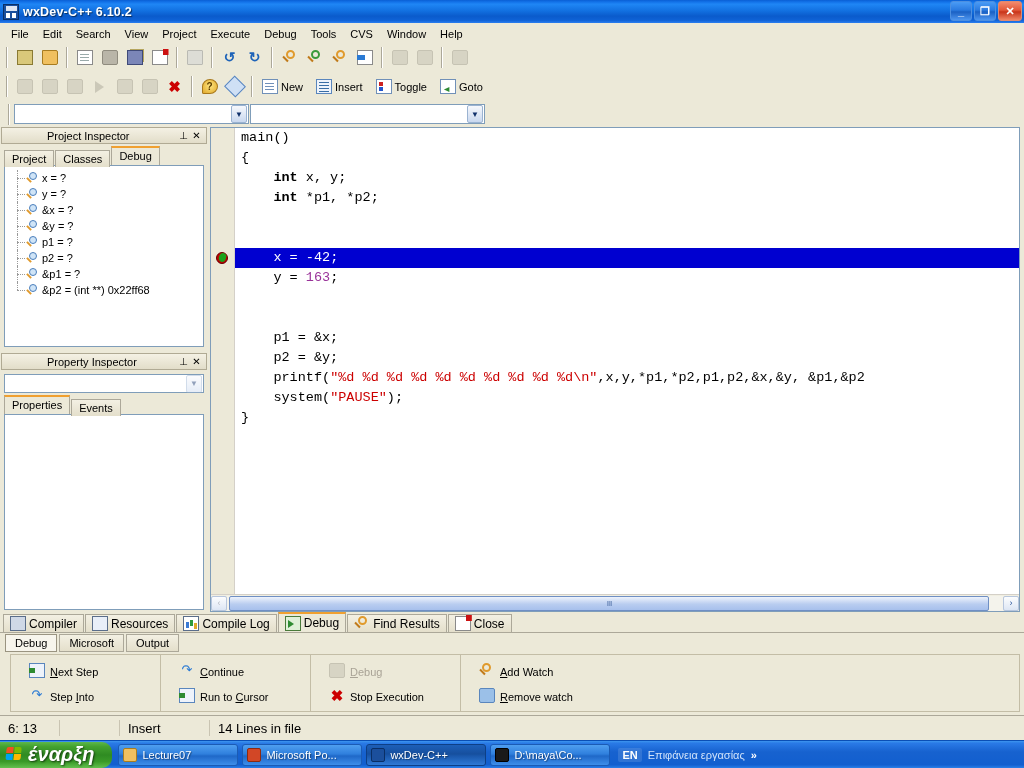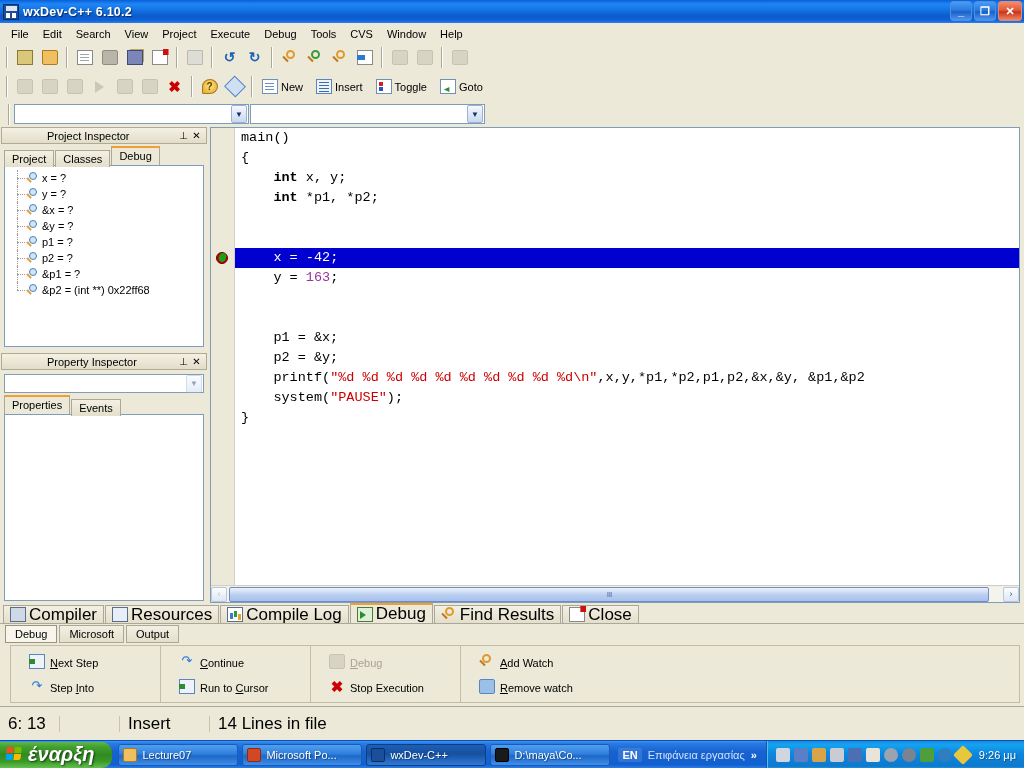--- a/index.html
+++ b/index.html
@@ -250,21 +250,21 @@
     display: flex; align-items: center; justify-content: center;
     cursor: pointer;
   }
   #sb-thumb .grip { color: #5878ad; font-size: 8px; letter-spacing: -1px; }
 
   
   #bottom-dock { flex: none; background: #ece9d8; }
   #bottom-tabs { display: flex; align-items: flex-end; height: 20px; padding-left: 3px; }
   .btab {
     display: flex; align-items: center; gap: 3px;
-    font-size: 17px; padding: 2px 6px;
+    font-size: 12px; padding: 2px 6px;
     border: 1px solid #aca899; border-bottom: none;
     background: linear-gradient(to bottom,#f3f0e3,#e4dfcb);
     margin-right: 1px; cursor: pointer; height: 18px;
   }
   .btab.active { background: #ece9d8; border-top: 2px solid #f0a030; height: 20px; }
   #sub-tabs { display: flex; align-items: flex-end; height: 20px;
      padding-left: 5px; border-top: 1px solid #aca899; padding-top: 2px; }
   .stab {
     font-size: 11px; padding: 2px 9px;
     border: 1px solid #aca899;
@@ -288,23 +288,23 @@
     display: flex; align-items: flex-end; gap: 5px;
     font-size: 11px; cursor: pointer; padding: 1px 3px;
     border: 1px solid transparent; border-radius: 2px;
     justify-content: flex-start;
   }
   .dbg-btn.dis { color: #a9a396; }
   .dbg-btn .lbl u { text-decoration: underline; }
 
   
   #statusbar {
-    height: 34px; flex: none; display: flex; align-items: center;
+    height: 25px; flex: none; display: flex; align-items: center;
     background: #ece9d8; border-top: 1px solid #aca899;
-    font-size: 17px;
+    font-size: 13px;
   }
   .sb-cell { padding: 0 8px; height: 16px; display: flex; align-items: center;
      border-right: 1px solid #c9c4b2; }
   .sb-cell.c1 { width: 60px; }
   .sb-cell.c2 { width: 60px; }
   .sb-cell.c3 { width: 90px; }
   .sb-cell.c4 { flex: 1; border-right: none; }
 
   
   #taskbar {
@@ -822,27 +822,13 @@
     <span class="tb-app-icon" style="background:#1a1a1a;border:1px solid #000"></span>
     <span>D:\maya\Co...</span>
   </div>
 
   <div id="lang-area">
     <span class="en">EN</span>
     <span class="deskbar">Επιφάνεια εργασίας</span>
     <span class="chev">»</span>
   </div>
 
-  <div id="tray">
-    <span class="tray-ico" style="background:#cfd6e0"></span>
-    <span class="tray-ico" style="background:#5b7fc7"></span>
-    <span class="tray-ico" style="background:#d8a44a"></span>
-    <span class="tray-ico" style="background:#c9ccd2"></span>
-    <span class="tray-ico" style="background:#4a6fb5"></span>
-    <span class="tray-ico" style="background:#e8e4d8"></span>
-    <span class="tray-ico" style="background:#9aa3ae;border-radius:50%"></span>
-    <span class="tray-ico" style="background:#7a8390;border-radius:50%"></span>
-    <span class="tray-ico" style="background:#4f9e3c"></span>
-    <span class="tray-ico" style="background:#2f7fbf;border-radius:50%"></span>
-    <span class="tray-ico" style="background:#e8c83a;transform:rotate(45deg)"></span>
-    <span id="clock">9:26 μμ</span>
-  </div>
 </div>
 
 </body></html>

